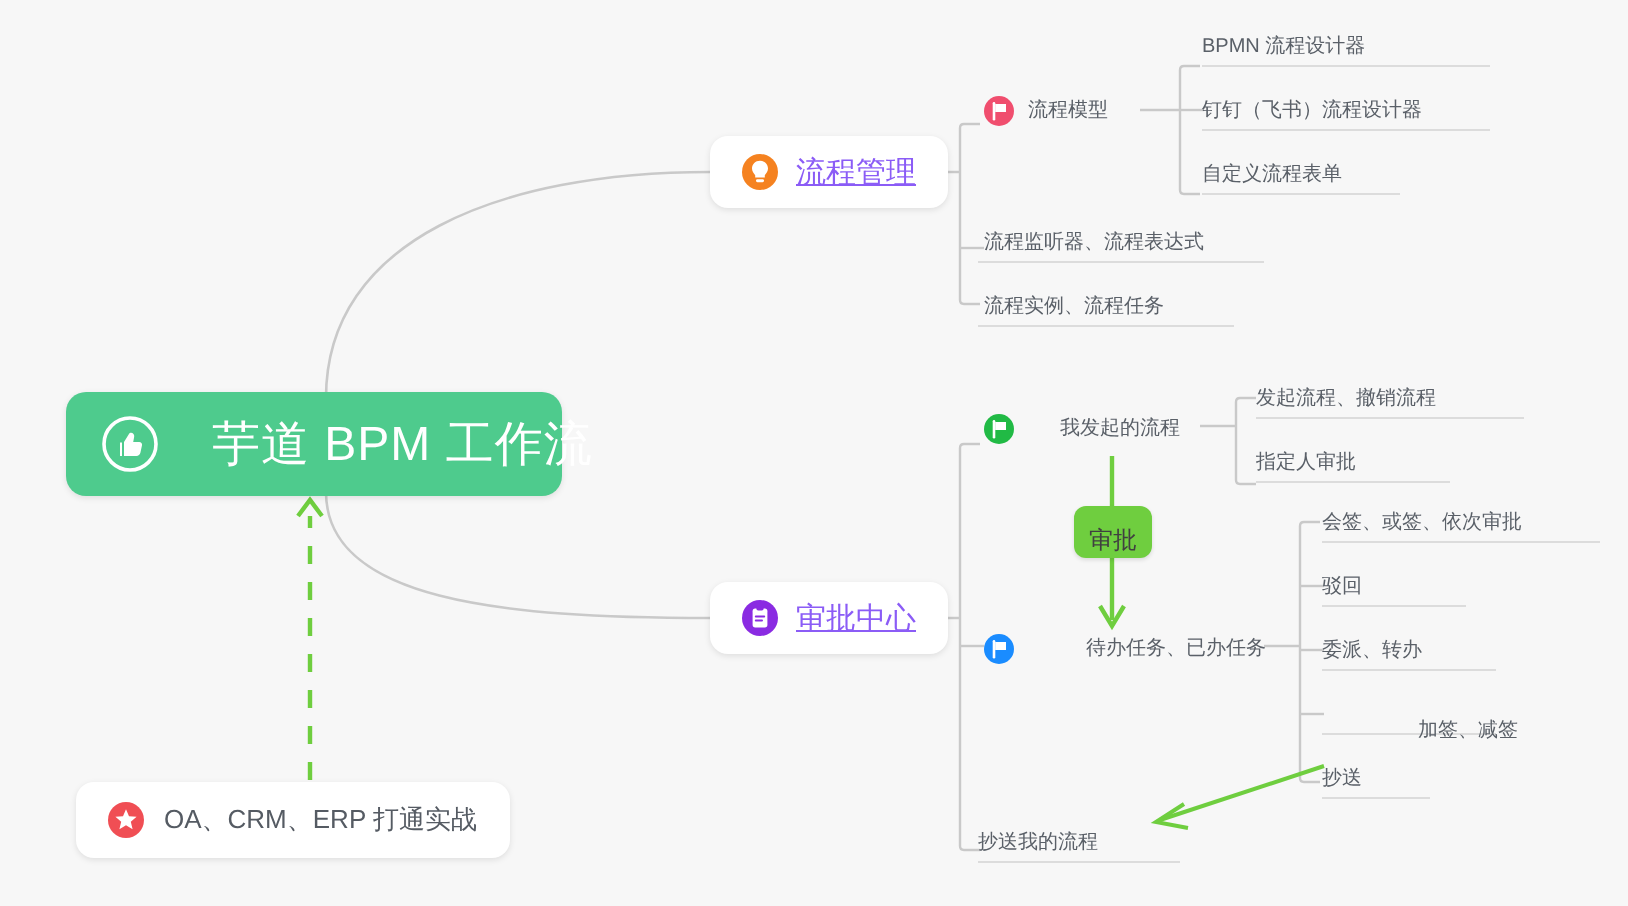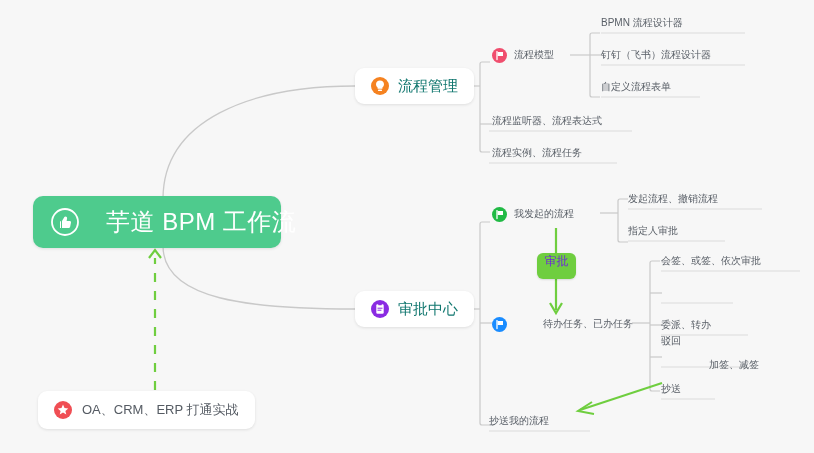--- a/index.html
+++ b/index.html
@@ -22,21 +22,21 @@
     padding:0 18px;
     box-shadow:0 1px 3px rgba(0,0,0,.10);
     color:#ffffff;font-size:24px;letter-spacing:.5px;gap:16px;
   }
   .root .label{margin-left:11px;}
 
   .card{
     background:#ffffff;border-radius:9px;
     padding:0 16px;height:36px;
     box-shadow:0 1px 3px rgba(0,0,0,.10);
-    color:#0f766e;font-size:15px;
+    color:#8b5cf6;font-size:15px;text-decoration:underline;
   }
   .card .label{margin-left:9px;}
 
   .bottomcard{
     left:38px;top:391px;height:38px;
     background:#ffffff;border-radius:9px;
     padding:0 16px;
     box-shadow:0 1px 3px rgba(0,0,0,.10);
     color:#555b63;font-size:13px;
   }
@@ -45,22 +45,22 @@
   
   .leaf{position:absolute;color:#5a6068;font-size:10px;white-space:nowrap;
         display:flex;align-items:center;height:22px;}
   .leaf .label{display:block;}
   .leaf .ico{margin-right:7px;display:inline-flex;}
 
   
   .pill{
     position:absolute;left:537px;top:253px;
     width:39px;height:26px;border-radius:6px;
-    background:#6fce3f;color:#6d28d9;font-size:12px;
-    display:flex;align-items:flex-start;justify-content:center;
+    background:#6fce3f;color:#404040;font-size:12px;
+    display:flex;align-items:flex-end;justify-content:center;
     box-shadow:0 1px 2px rgba(0,0,0,.12);
   }
 
   
   .ic{display:inline-block;border-radius:50%;position:relative;flex:none;}
   .ic-lg{width:28px;height:28px;}
   .ic-md{width:18px;height:18px;}
   .ic-sm{width:15px;height:15px;}
   .ic svg{position:absolute;left:0;top:0;width:100%;height:100%;}
 </style>
@@ -192,21 +192,21 @@
       <svg viewBox="0 0 18 18">
         <circle cx="9" cy="9" r="9" fill="#8a2be2"></circle>
         <rect x="5.3" y="4.3" width="7.4" height="9.4" rx="1.3" fill="#ffffff"></rect>
         <rect x="7.2" y="3.1" width="3.6" height="2.2" rx=".9" fill="#8a2be2"></rect>
         <path d="M6.9 8.2 L11.1 8.2 M6.9 10.2 L10 10.2" stroke="#8a2be2" stroke-width="1" stroke-linecap="round"></path>
       </svg>
     </span>
     <span class="label">审批中心</span>
   </div>
 
-  <div class="leaf" style="left:492px;top:203px;">
+  <div class="leaf" style="left:492px;top:203px;gap:16px;">
     <span class="ic ic-sm ico">
       <svg viewBox="0 0 15 15">
         <circle cx="7.5" cy="7.5" r="7.5" fill="#21ba45"></circle>
         <path d="M5 3.6 L5 11.6" stroke="#ffffff" stroke-width="1.3" stroke-linecap="round"></path>
         <path d="M5.6 4 L11 4 L11 8 L5.6 8 Z" fill="#ffffff"></path>
       </svg>
     </span>
     <span class="label">我发起的流程</span>
   </div>
 
@@ -224,21 +224,21 @@
         <path d="M5 3.6 L5 11.6" stroke="#ffffff" stroke-width="1.3" stroke-linecap="round"></path>
         <path d="M5.6 4 L11 4 L11 8 L5.6 8 Z" fill="#ffffff"></path>
       </svg>
     </span>
     <span class="label">待办任务、已办任务</span>
   </div>
 
   <div class="leaf" style="left:661px;top:250px;">
     <span class="label">会签、或签、依次审批</span>
   </div>
-  <div class="leaf" style="left:661px;top:282px;margin-top:48px;">
+  <div class="leaf" style="left:661px;top:282px;">
     <span class="label">驳回</span>
   </div>
   <div class="leaf" style="left:661px;top:314px;">
     <span class="label">委派、转办</span>
   </div>
   <div class="leaf" style="left:661px;top:354px;margin-left:48px;">
     <span class="label">加签、减签</span>
   </div>
   <div class="leaf" style="left:661px;top:378px;">
     <span class="label">抄送</span>

